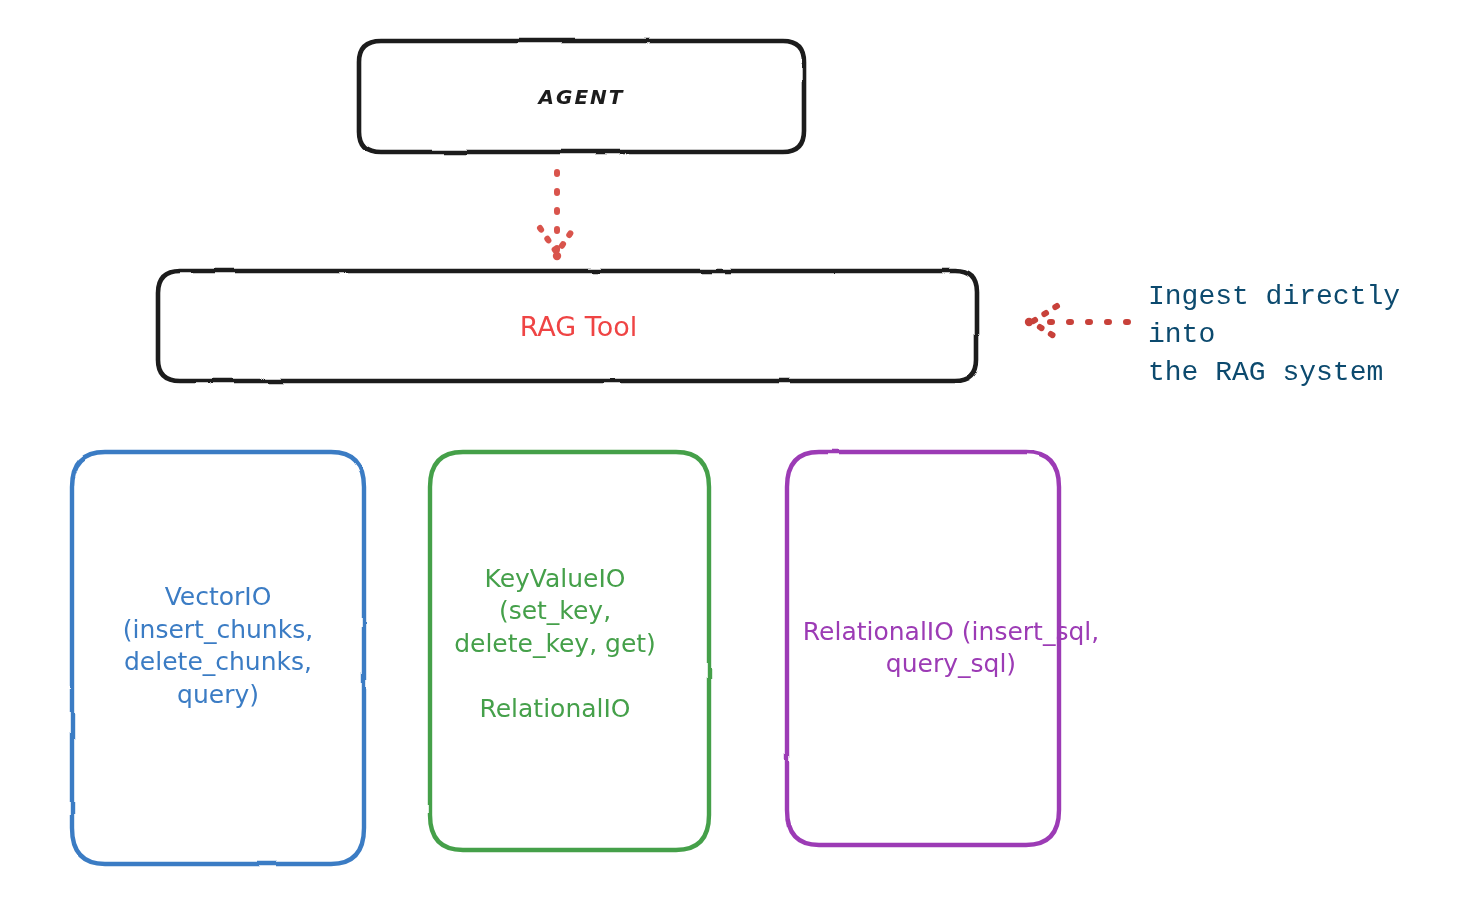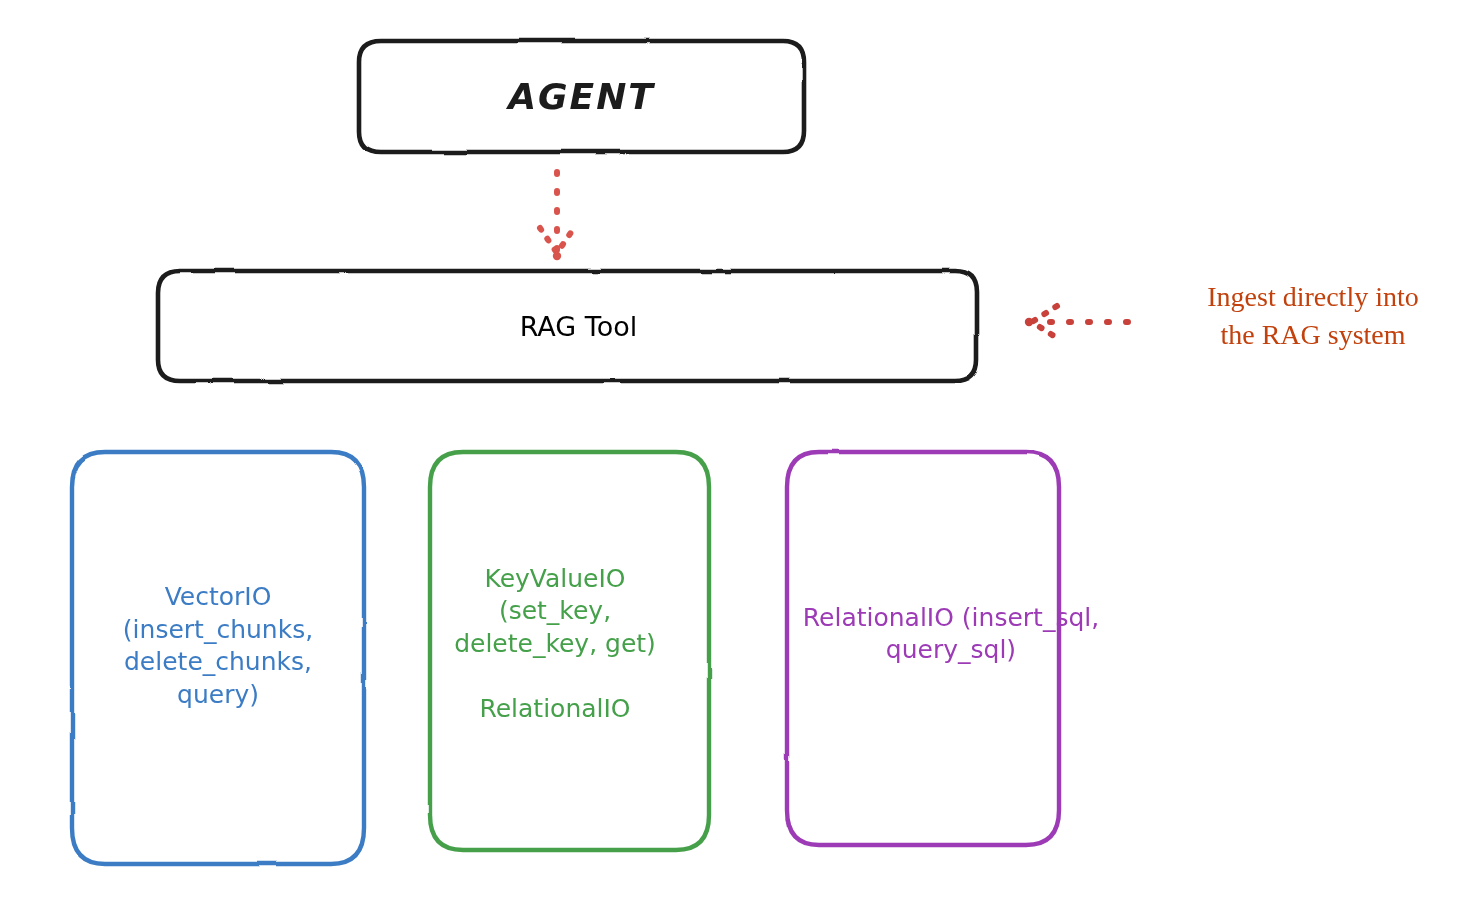--- a/index.html
+++ b/index.html
@@ -40,36 +40,36 @@
     font-family: "DejaVu Sans", sans-serif;
     white-space: pre-line;
   }
 
   
   #agent-node {
     left: 358px; top: 40px;
     width: 447px; height: 113px;
   }
   #agent-node .node-label {
-    font-size: 36px;
+    font-size: 20px;
     font-style: italic;
     font-weight: 700;
     letter-spacing: 2px;
     color: #1c1c1c;
   }
 
   
   #ragtool-node {
     left: 157px; top: 270px;
     width: 821px; height: 112px;
   }
   #ragtool-node .node-label {
     font-size: 27px;
     font-weight: 400;
-    color: #000000;
+    color: #ef4444;
     margin-left: 22px;
   }
 
   
   .provider-label {
     font-size: 25px;
     font-weight: 400;
     line-height: 1.30;
   }
   .provider-index {
@@ -88,44 +88,43 @@
 
   #keyvalueio-node {
     left: 428px; top: 450px;
     width: 254px; height: 402px;
     padding: 0 6px;
   }
   #keyvalueio-node .provider-label,
   #keyvalueio-node .provider-index { color: #45a04a; }
 
   #relationalio-node {
-    left: 785px; top: 450px;
+    left: 785px; top: 464px;
     width: 332px; height: 396px;
     padding: 8px 6px;
   }
   #relationalio-node .provider-label,
   #relationalio-node .provider-index { color: #9c3bb5; }
 
   
   #vectorio-node .inner { transform: translateY(-12px); }
   #keyvalueio-node .inner { transform: translateY(-8px); }
   #relationalio-node .inner { transform: translateY(-14px); }
 
   
   #ingest-annotation {
     position: absolute;
     left: 1148px;
     top: 278px;
     width: 330px;
-    color: #c2410c;
+    color: #0c4a6e;
     font-size: 28px;
     line-height: 1.35;
-    text-align: center;
     white-space: pre-line;
-    font-family: Liberation Serif, serif;
+    font-family: Liberation Mono, monospace;
   }
 </style>
 </head>
 <body>
 
 <div id="canvas">
 
   <svg class="layer" viewBox="0 0 1484 910">
     <defs>
       <filter id="rough" x="-5%" y="-5%" width="110%" height="110%">

